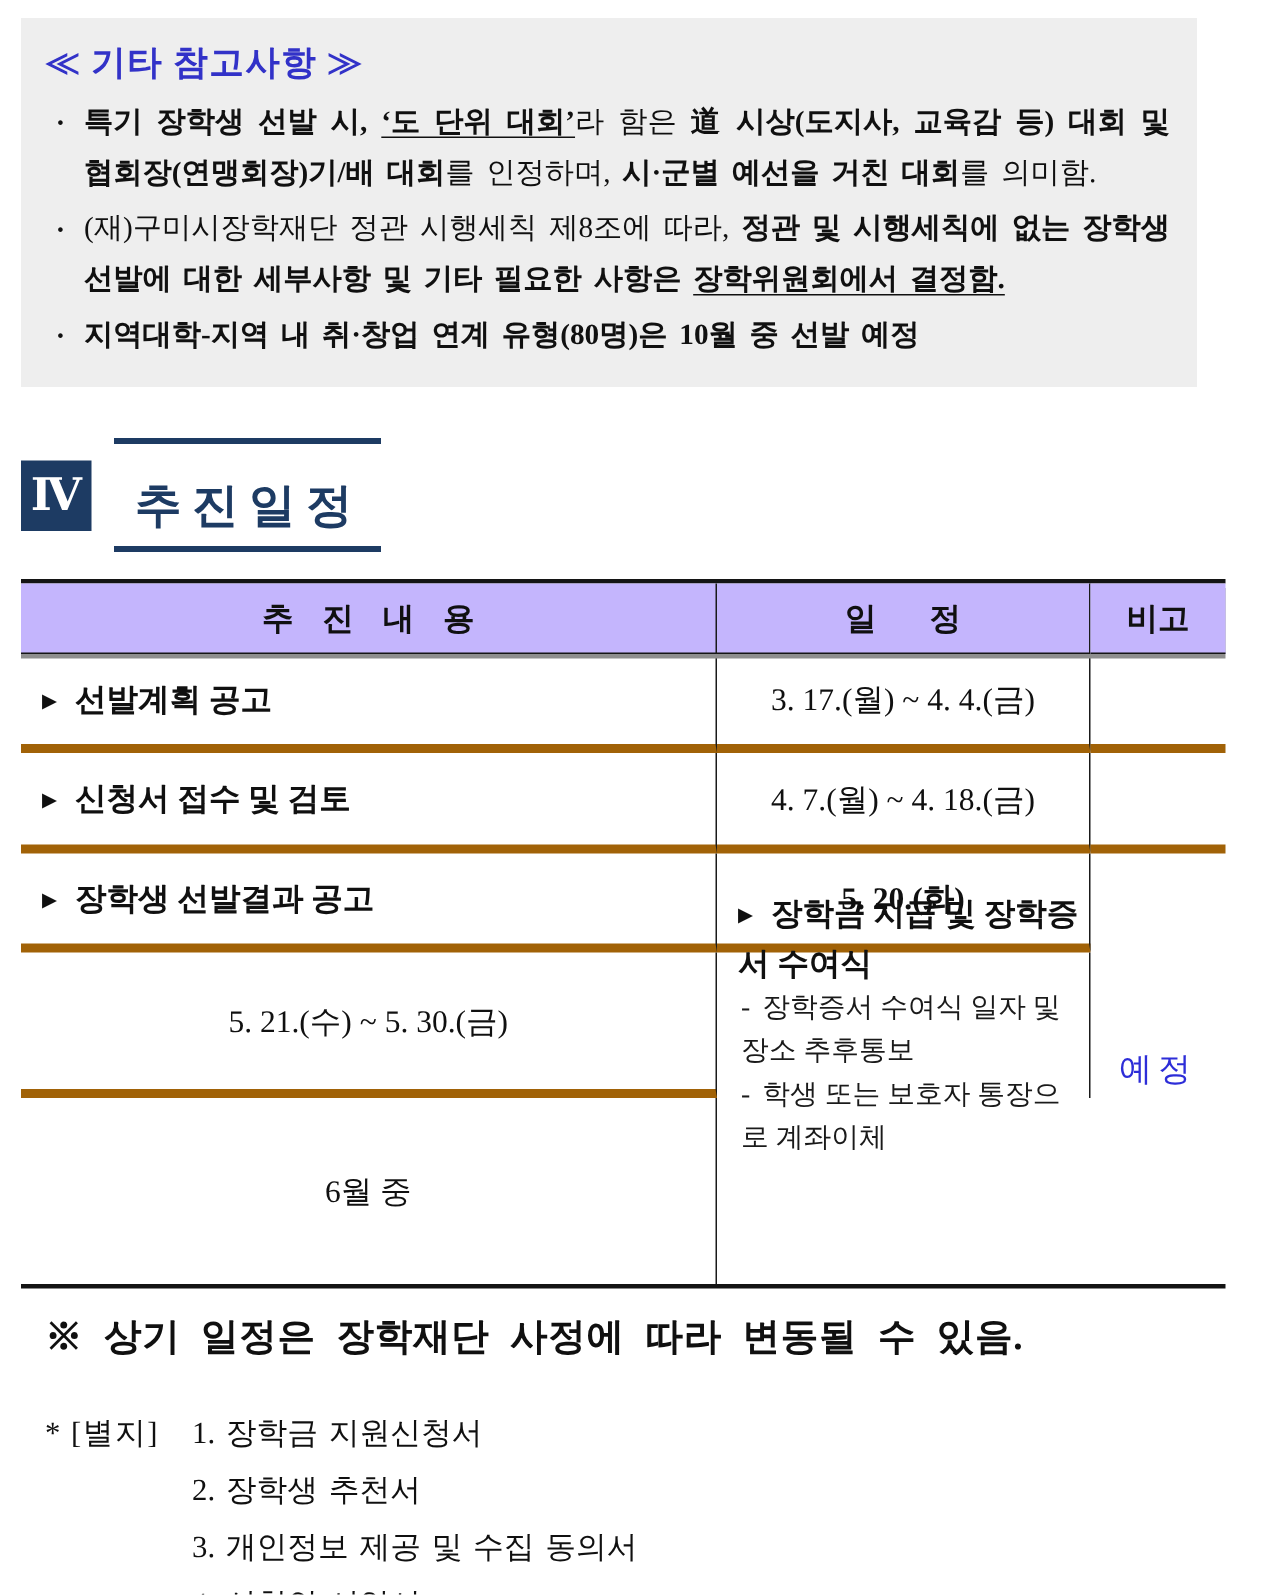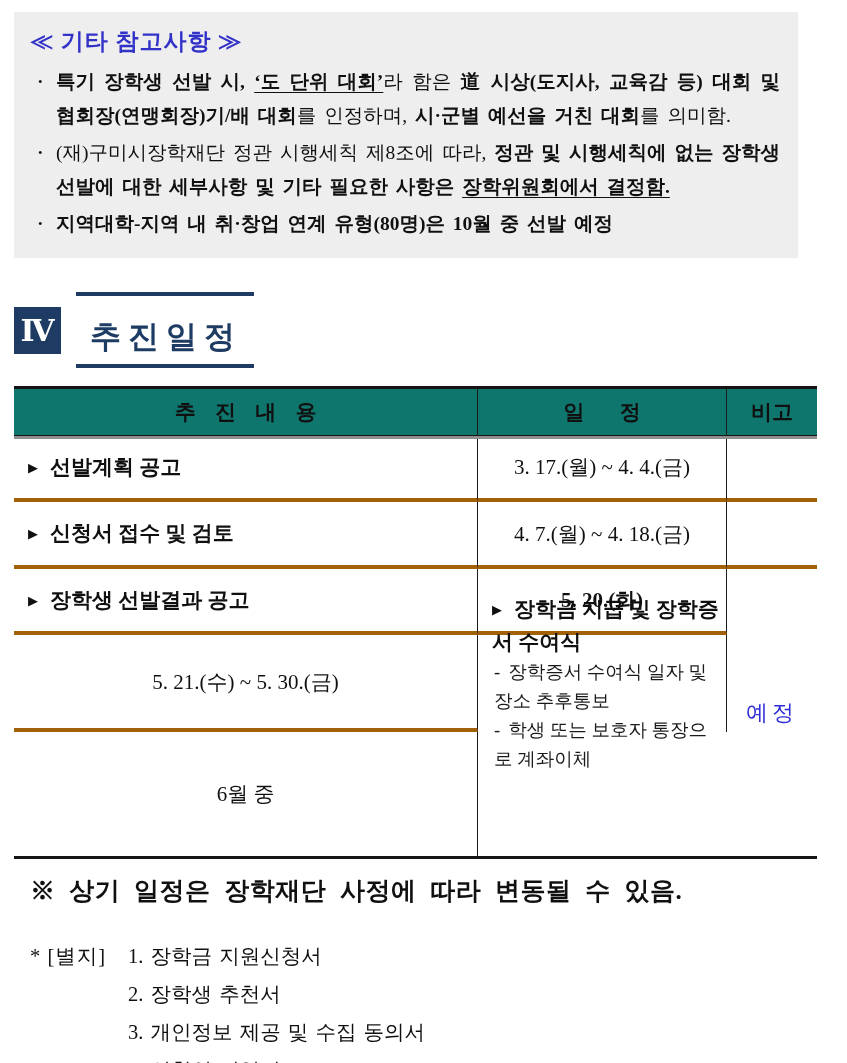--- a/index.html
+++ b/index.html
@@ -46,27 +46,27 @@
   .sched-table {
     margin: 18px 0 0 14px; width: 803px;
     display: grid;
     grid-template-columns: 464px 249px 90px;
     grid-template-rows: 47px 66px 67px 66px 97px 124px;
     border-top: 3px solid #141414; border-bottom: 3px solid #141414;
   }
   .cell { box-sizing: border-box; }
   .vline { border-right: 1px solid #1a1a1a; }
   .th {
-    background: #0f766e; display: flex; align-items: center; justify-content: center;
+    background: #c4b5fd; display: flex; align-items: center; justify-content: center;
     font-size: 21px; font-weight: bold; border-bottom: 1px solid #151515;
     box-shadow: 0 3px 0 #8e8e8e; position: relative; z-index: 2;
   }
   .th-content { word-spacing: 14px; }
   .th-schedule { word-spacing: 30px; }
-  .td { border-bottom: 4px solid #a16207; }
+  .td { border-bottom: 6px solid #a16207; }
   .td.lastrow { border-bottom: none; }
   .content-cell {
     display: flex; flex-direction: column; justify-content: center;
     padding: 4px 6px 4px 14px;
   }
   .row-title { font-size: 21px; font-weight: bold; line-height: 32px; }
   .row-title .tri { font-size: 13px; margin-right: 12px; vertical-align: 2px; }
   .row-sub { font-size: 18.5px; line-height: 29px; padding-left: 2px; color: #1a1a1a; }
   .row-sub .dash { margin-right: 8px; }
   .date-cell {

